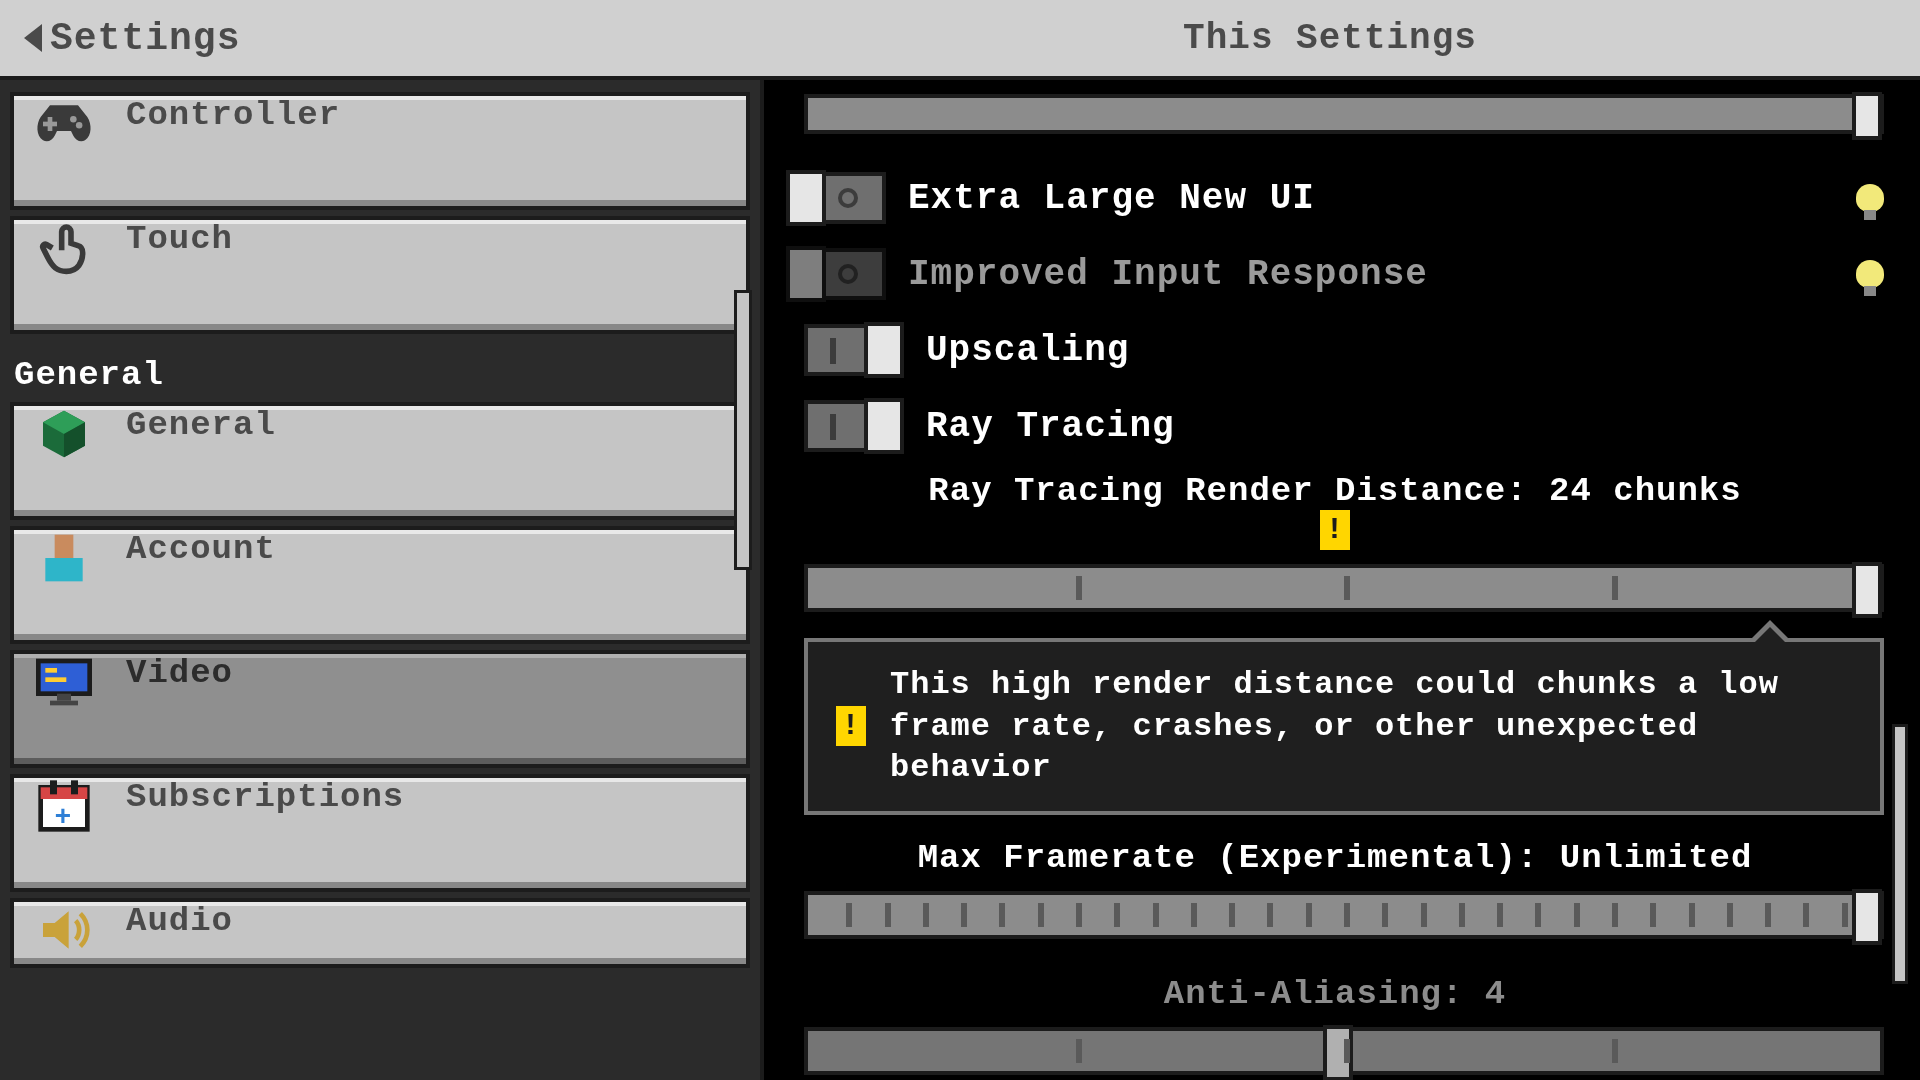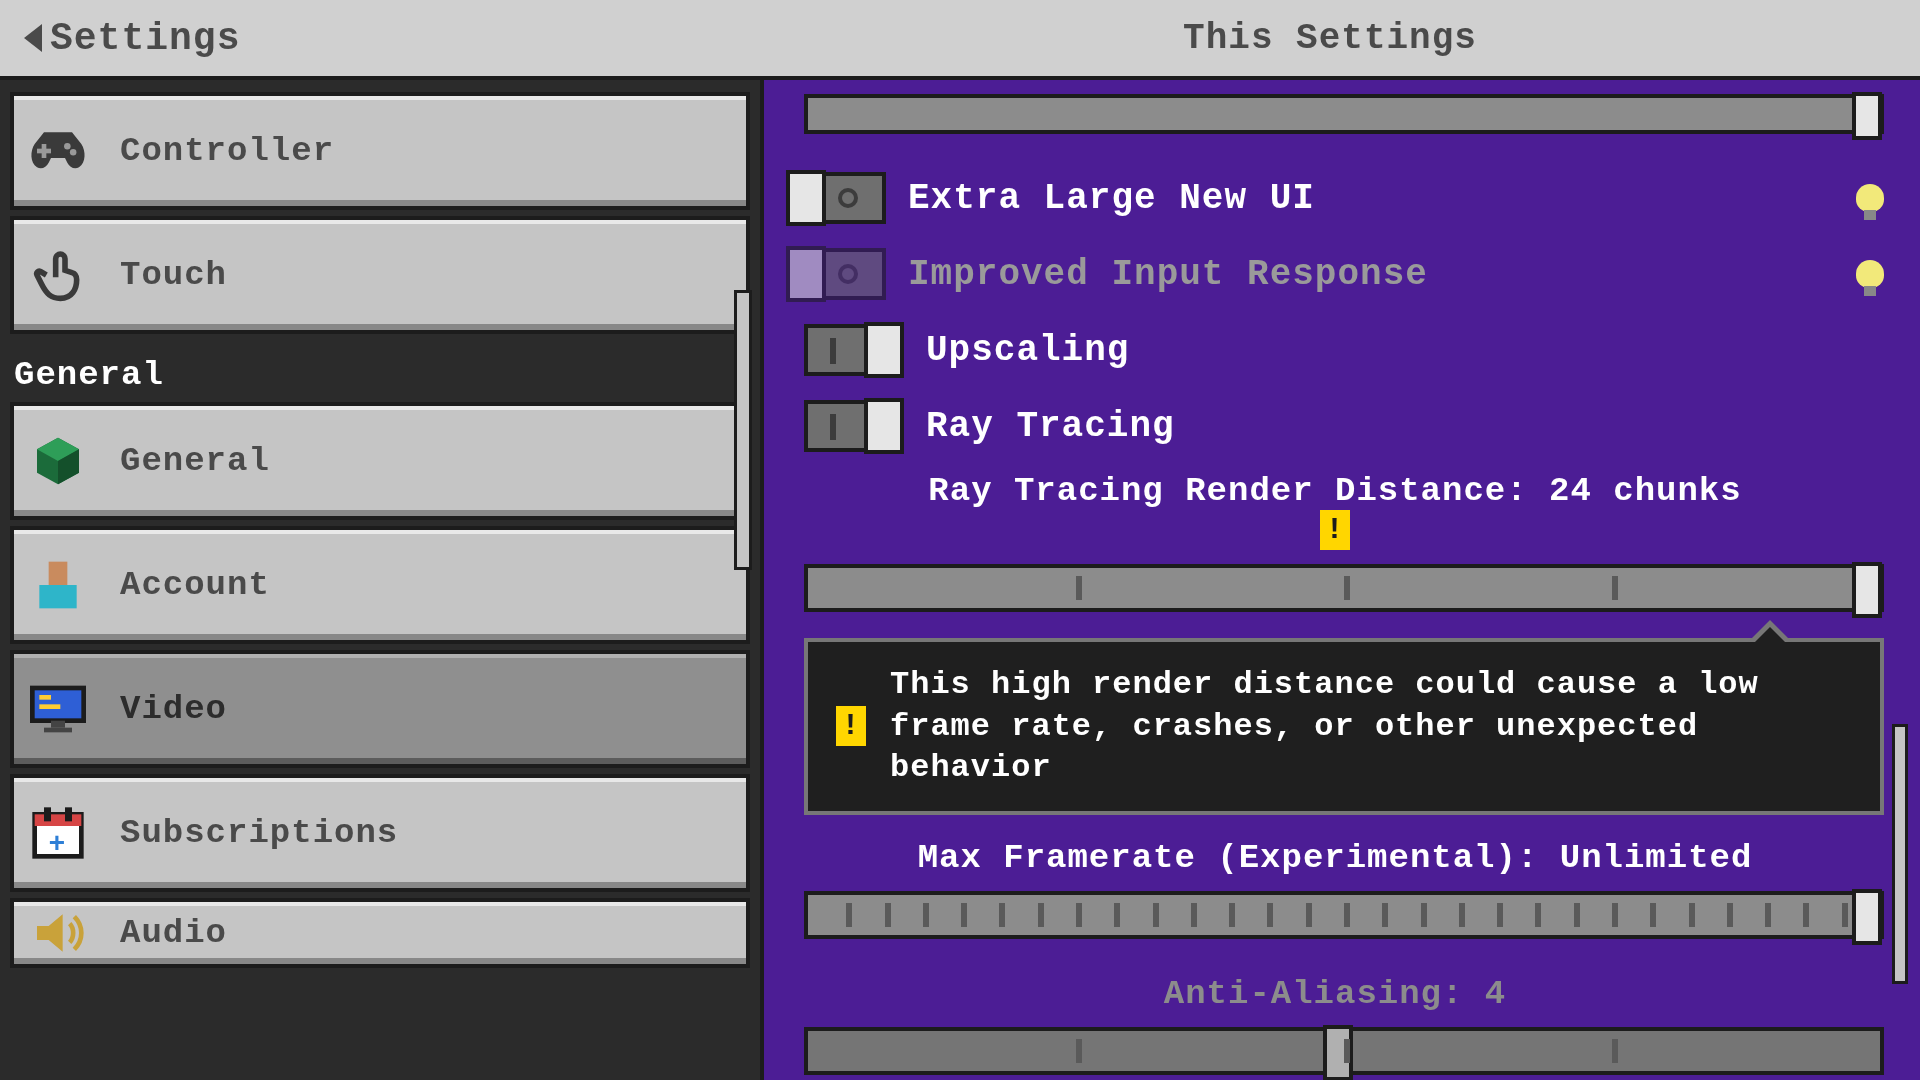--- a/index.html
+++ b/index.html
@@ -76,23 +76,22 @@
     color: #fff;
     font-size: 34px;
     margin: 22px 4px 8px 4px;
     font-weight: bold;
   }
   .side-item {
     background: #c5c5c5;
     border: 4px solid #1c1c1c;
     height: 118px;
     display: flex;
-    align-items: center;
     gap: 34px;
-    padding: 0 16px;
+    padding: 0 22px;
     margin-bottom: 6px;
     cursor: pointer;
     position: relative;
     box-shadow: inset 0 4px 0 #e8e8e8, inset 0 -6px 0 #888;
   }
   .side-item.selected {
     background: #8f8f8f;
     box-shadow: inset 0 4px 0 #b0b0b0, inset 0 -6px 0 #5c5c5c;
   }
   .side-item-label {
@@ -108,21 +107,21 @@
     justify-content: center;
     flex-shrink: 0;
   }
   
   .icon-controller svg, .icon-touch svg, .icon-general svg,
   .icon-account svg, .icon-creator svg, .icon-video svg,
   .icon-subs svg, .icon-audio svg { width: 100%; height: 100%; }
 
   .content {
     flex: 1;
-    background: #4c1d95;
+    background: #000000;
     position: relative;
     padding: 14px 36px 0 22px;
     overflow: hidden;
     border-left: 4px solid #1c1c1c;
   }
   .content-scroll {
     position: absolute;
     top: 14px; bottom: 0; right: 6px;
     width: 22px;
   }
@@ -456,21 +455,21 @@
       <div class="slider" id="slider-rt">
         <div class="thumb" style="right:-2px"></div>
       <div class="tick" style="left: 25%;"></div>
           <div class="tick" style="left: 50%;"></div>
           <div class="tick" style="left: 75%;"></div>
         </div>
     </div>
 
     <div class="tooltip">
       <span class="warn-badge">!</span>
-      <div class="tooltip-text">This high render distance could cause a low frame rate, crashes, or other unexpected behavior</div>
+      <div class="tooltip-text">This high render distance could chunks a low frame rate, crashes, or other unexpected behavior</div>
     </div>
 
     <div class="slider-block">
       <div class="slider-label">
         <span>Max Framerate (Experimental): Unlimited</span>
       </div>
       <div class="slider" id="slider-fr">
         <div class="thumb" style="right:-2px"></div>
       <div class="tick" style="left: 3.57143%;"></div>
           <div class="tick" style="left: 7.14286%;"></div>

